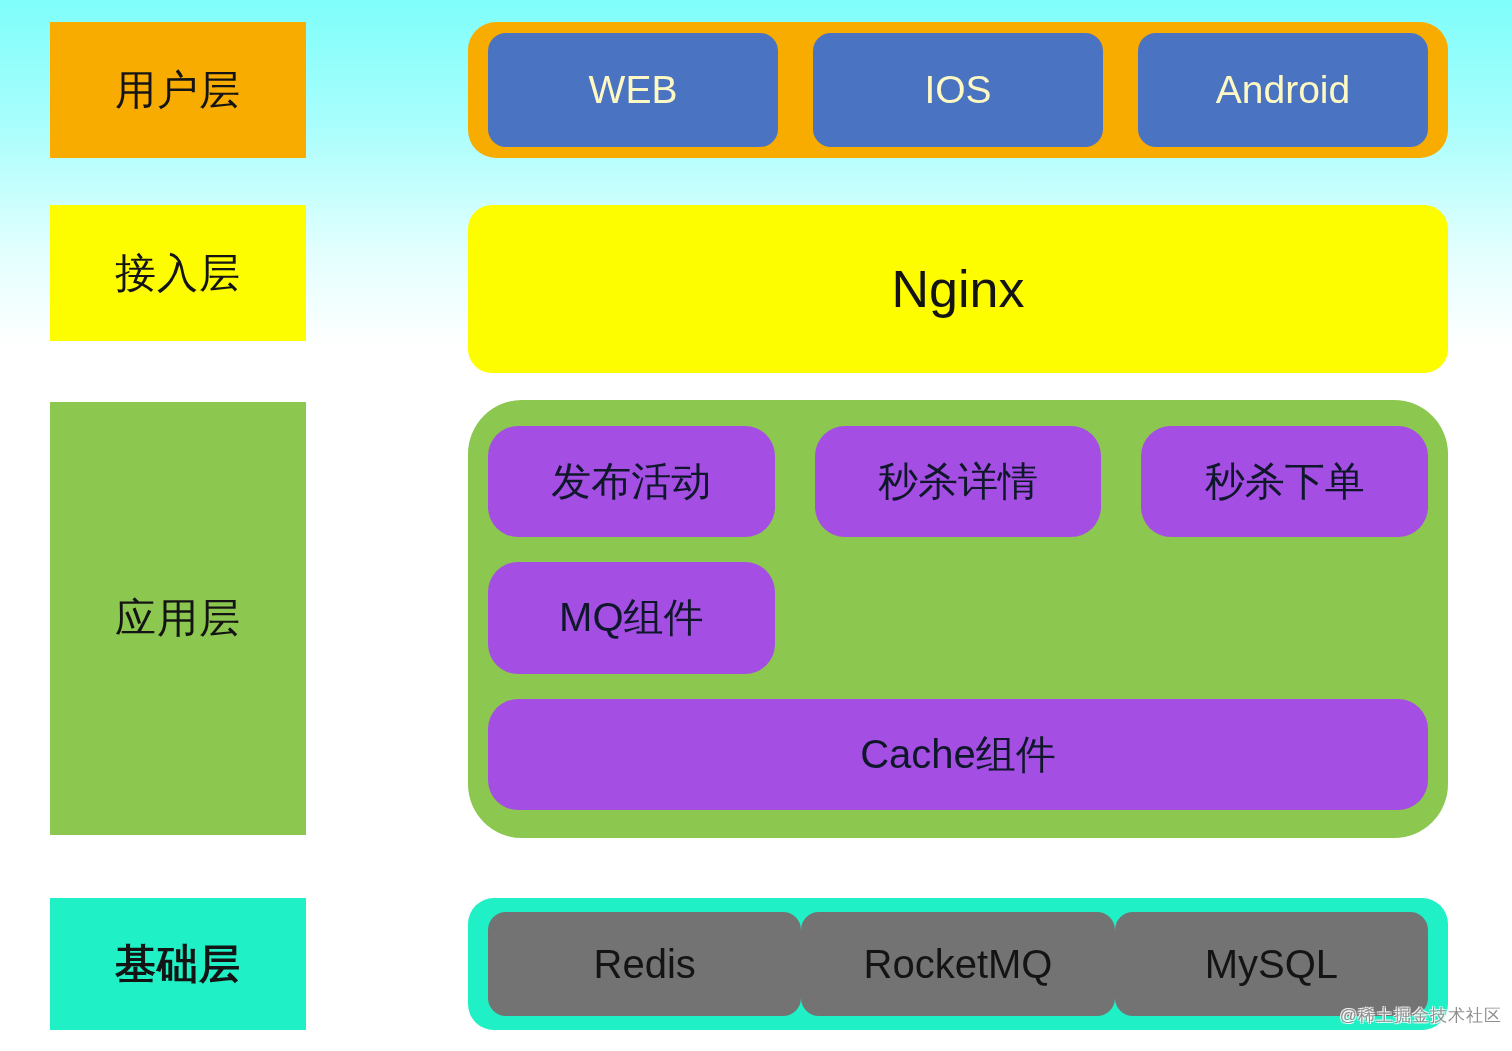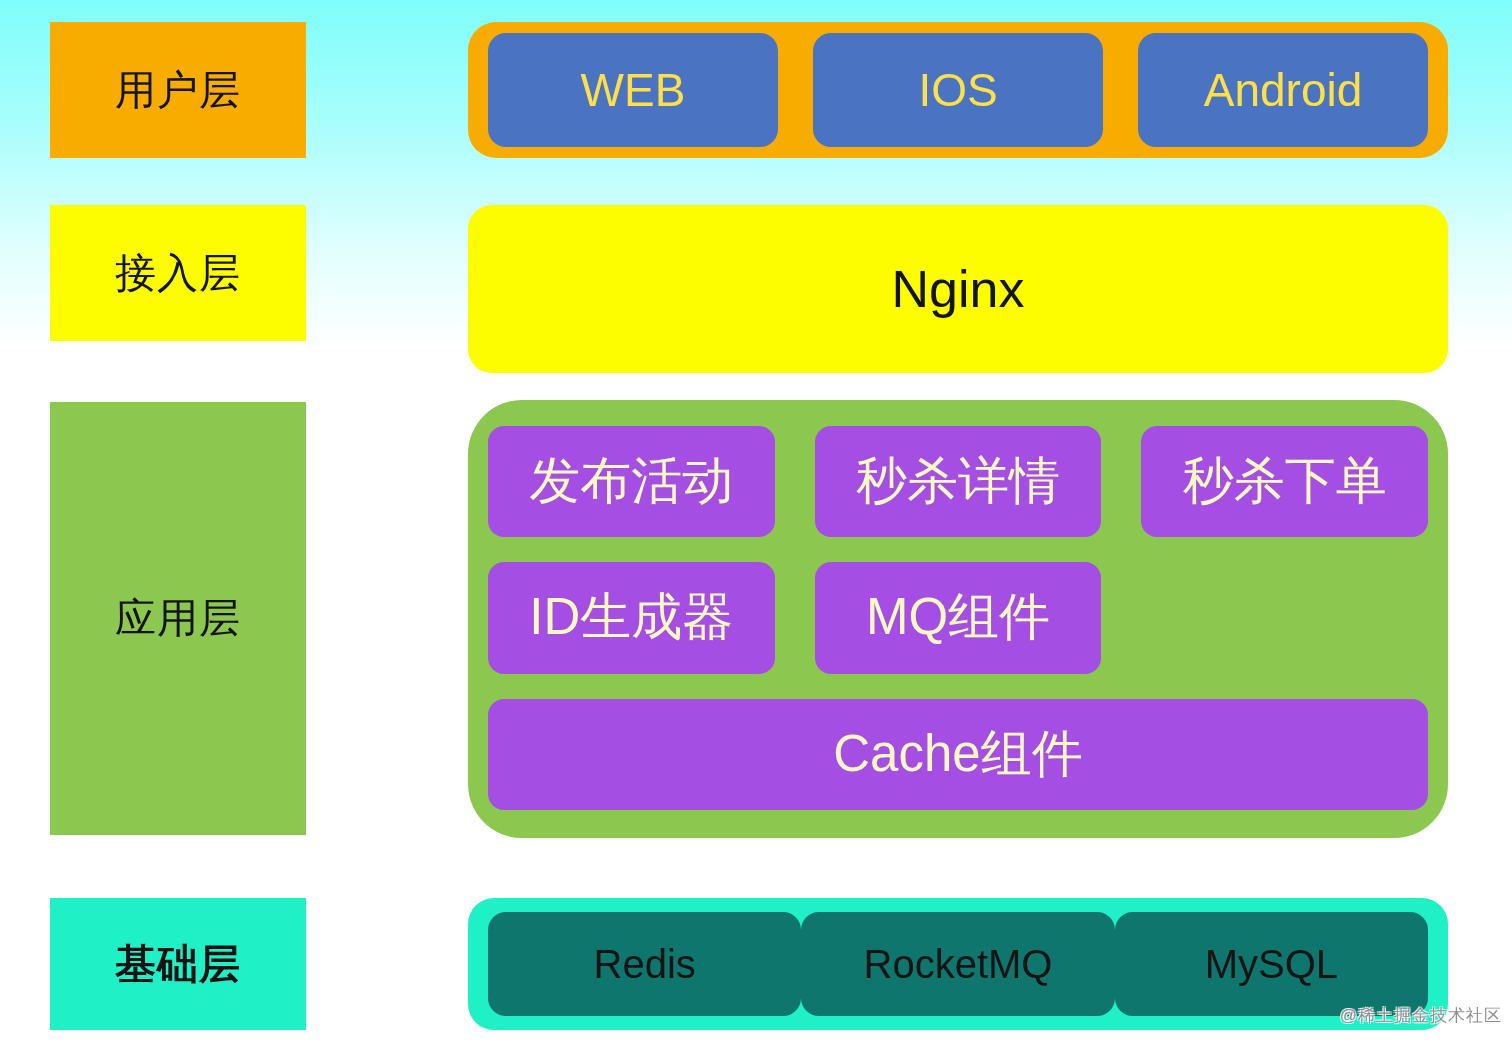--- a/index.html
+++ b/index.html
@@ -39,22 +39,22 @@
     display: flex;
     align-items: center;
     justify-content: space-between;
     padding: 0 20px;
   }
   .blue-box {
     width: 290px; height: 114px;
     background: #4a73c2;
     border-radius: 18px;
     display: flex; align-items: center; justify-content: center;
-    font-size: 46px;
-    color: #fde047;
+    font-size: 39px;
+    color: #fef9c3;
   }
 
   .nginx-bar {
     top: 205px; height: 168px;
     background: #fdfd00;
     border-radius: 24px;
     display: flex; align-items: center; justify-content: center;
     font-size: 52px;
   }
 
@@ -64,39 +64,39 @@
     border-radius: 54px;
     padding: 26px 20px 28px 20px;
     display: grid;
     grid-template-columns: repeat(3, 1fr);
     grid-template-rows: 1fr 1fr 1fr;
     column-gap: 40px;
     row-gap: 25px;
   }
   .purple-box {
     background: #a44ee4;
-    border-radius: 16px;
+    border-radius: 30px;
     display: flex; align-items: center; justify-content: center;
-    font-size: 51px;
-    color: #fef9c3;
+    font-size: 40px;
+    color: #0f172a;
   }
   .purple-box.cache { grid-column: 1 / 4; }
 
   .infra-container {
     top: 898px; height: 132px;
     background: #1ff0c6;
     border-radius: 26px;
     display: flex;
     align-items: center;
     justify-content: space-between;
     padding: 0 20px;
   }
   .pink-box {
     width: 332px; height: 104px;
-    background: #0f766e;
+    background: #737373;
     border-radius: 18px;
     display: flex; align-items: center; justify-content: center;
     font-size: 40px;
   }
 
   .watermark {
     position: absolute;
     right: 10px;
     bottom: 24px;
     font-size: 17px;
@@ -120,21 +120,20 @@
     <div class="blue-box">IOS</div>
     <div class="blue-box">Android</div>
   </div>
 
   <div class="right-col nginx-bar">Nginx</div>
 
   <div class="right-col app-container">
     <div class="purple-box">发布活动</div>
     <div class="purple-box">秒杀详情</div>
     <div class="purple-box">秒杀下单</div>
-    <div class="purple-box">ID生成器</div>
     <div class="purple-box">MQ组件</div>
     <div class="purple-box cache">Cache组件</div>
   </div>
 
   <div class="right-col infra-container">
     <div class="pink-box">Redis</div>
     <div class="pink-box">RocketMQ</div>
     <div class="pink-box">MySQL</div>
   </div>
 

